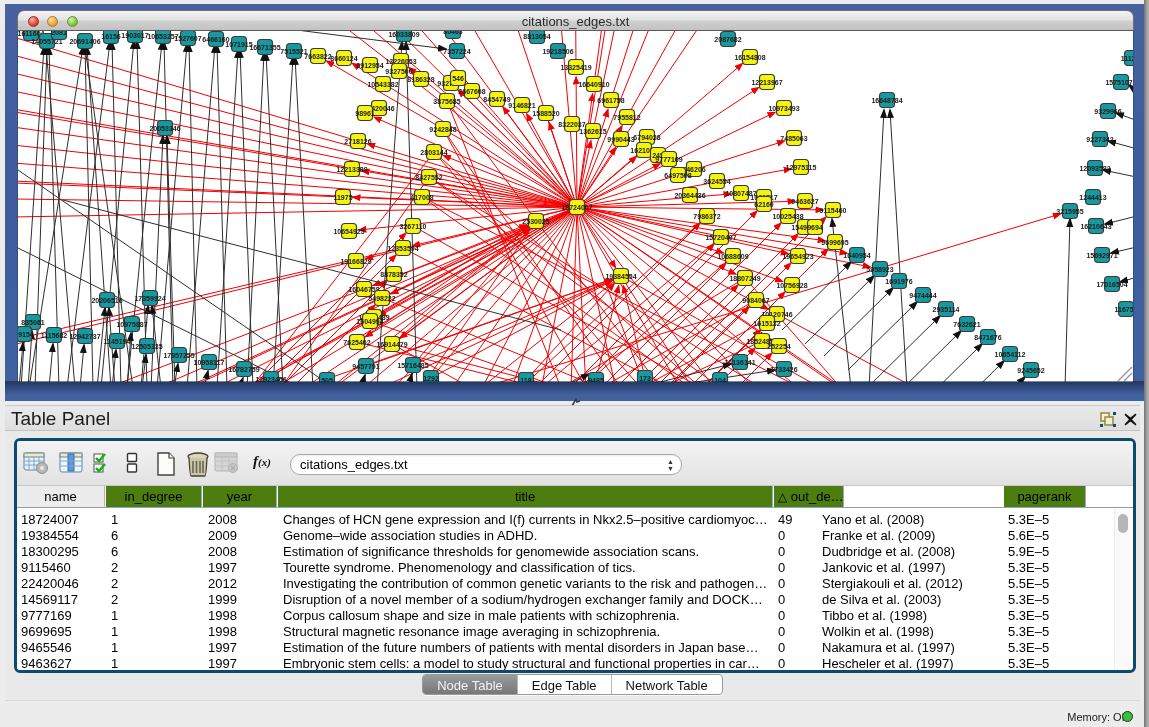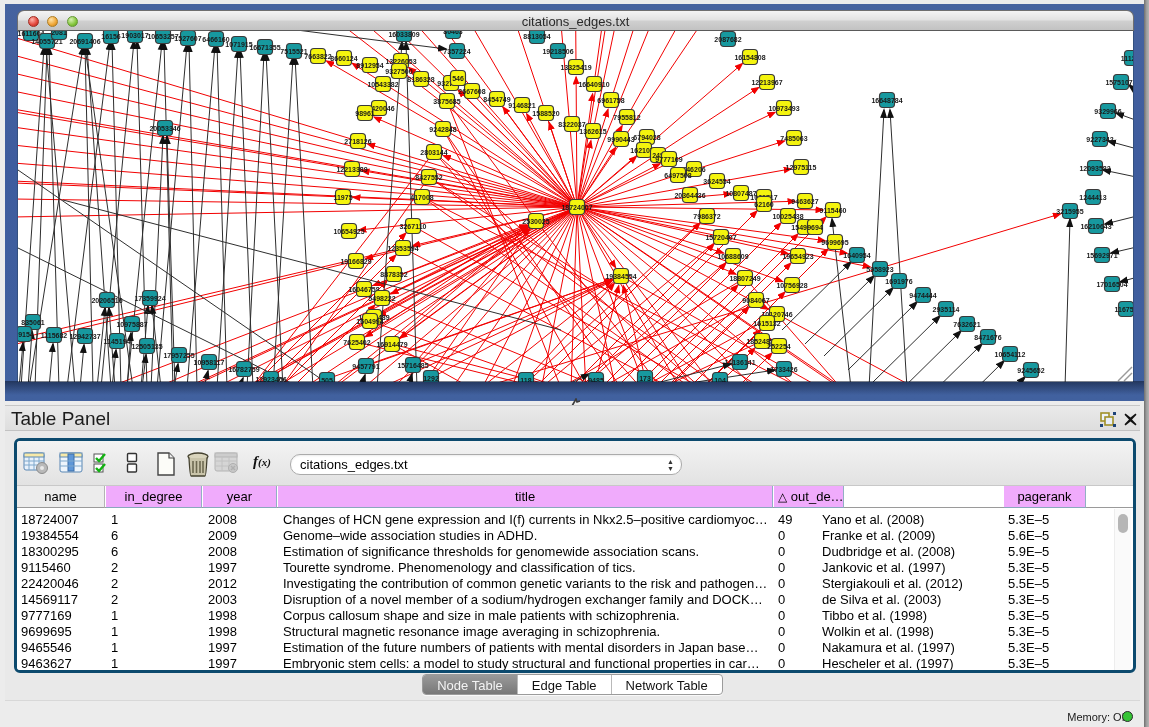--- a/index.html
+++ b/index.html
@@ -30,21 +30,21 @@
  border:3px solid #0c4a6e;border-radius:6px;overflow:hidden}
 #toolbar{position:absolute;left:0;top:0;width:100%;height:45px;
  background:linear-gradient(180deg,#f3f3f3,#e2e2e2);border-bottom:1px solid #c8c8c8}
 #combo{position:absolute;left:273px;top:13px;width:392px;height:21px;background:#fff;
  border:1px solid #ababab;border-radius:10px;font-size:13px;line-height:19px;
  padding-left:9px;color:#000;box-shadow:inset 0 1px 2px rgba(0,0,0,.08)}
 #combo .arr{position:absolute;right:7px;top:3px;font-size:7px;color:#333;line-height:7px}
 
 #thead{position:absolute;left:0;top:45px;width:100%;height:22px;background:#fff;
  border-bottom:1px solid #9a9a9a}
-#thead .h{position:absolute;top:0;height:22px;font-size:13px;line-height:21px;background:#f0abfc;border-bottom:1px solid #8aa7bd;
+#thead .h{position:absolute;top:0;height:22px;font-size:13px;line-height:21px;background:#4d7c0f;border-bottom:1px solid #8aa7bd;
  text-align:center;color:#000;border-right:1px solid #93afc4;white-space:nowrap;overflow:hidden}
 #tbody{position:absolute;left:0;top:71px;width:1101px;height:163px;background:#fff;
  font-size:13px;color:#000}
 .tr{position:relative;height:16px;line-height:16px;white-space:nowrap}
 .c{position:absolute;top:0;height:16px;overflow:hidden}
 .c0{left:4px;width:84px}
 .c1{left:94px;width:88px}
 .c2{left:191px;width:68px}
 .c3{left:266px;width:488px}
 .c4{left:761px;width:64px}
@@ -736,21 +736,21 @@
             <div class="c c1">2</div>
             <div class="c c2">2012</div>
             <div class="c c3">Investigating the contribution of common genetic variants to the risk and pathogen…</div>
             <div class="c c4">0</div>
             <div class="c c5">Stergiakouli et al. (2012)</div>
             <div class="c c6">5.5E–5</div>
           </div>
 <div class="tr">
             <div class="c c0">14569117</div>
             <div class="c c1">2</div>
-            <div class="c c2">2003</div>
+            <div class="c c2">1999</div>
             <div class="c c3">Disruption of a novel member of a sodium/hydrogen exchanger family and DOCK…</div>
             <div class="c c4">0</div>
             <div class="c c5">de Silva et al. (2003)</div>
             <div class="c c6">5.3E–5</div>
           </div>
 <div class="tr">
             <div class="c c0">9777169</div>
             <div class="c c1">1</div>
             <div class="c c2">1998</div>
             <div class="c c3">Corpus callosum shape and size in male patients with schizophrenia.</div>

